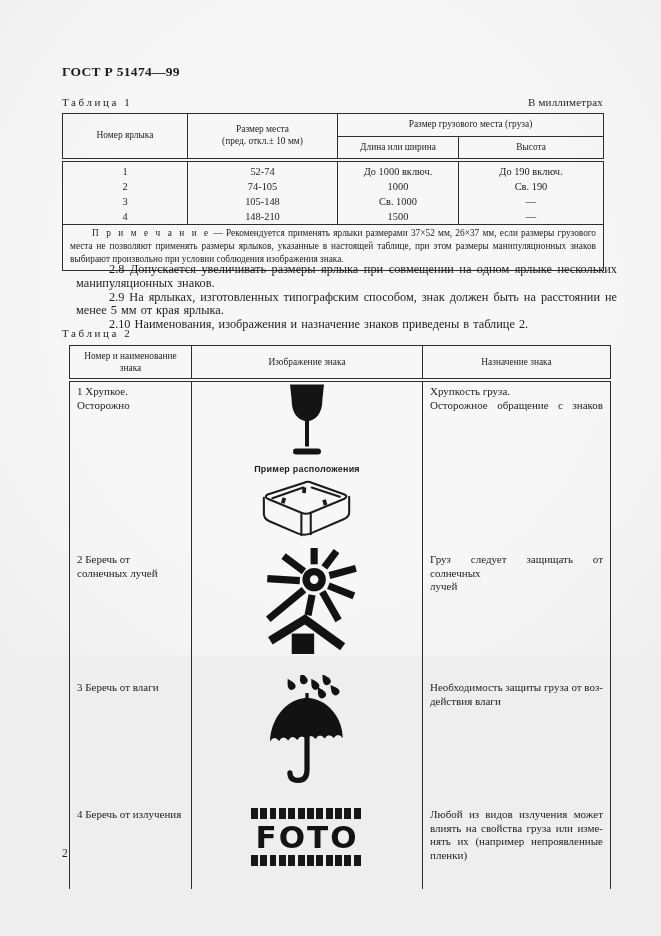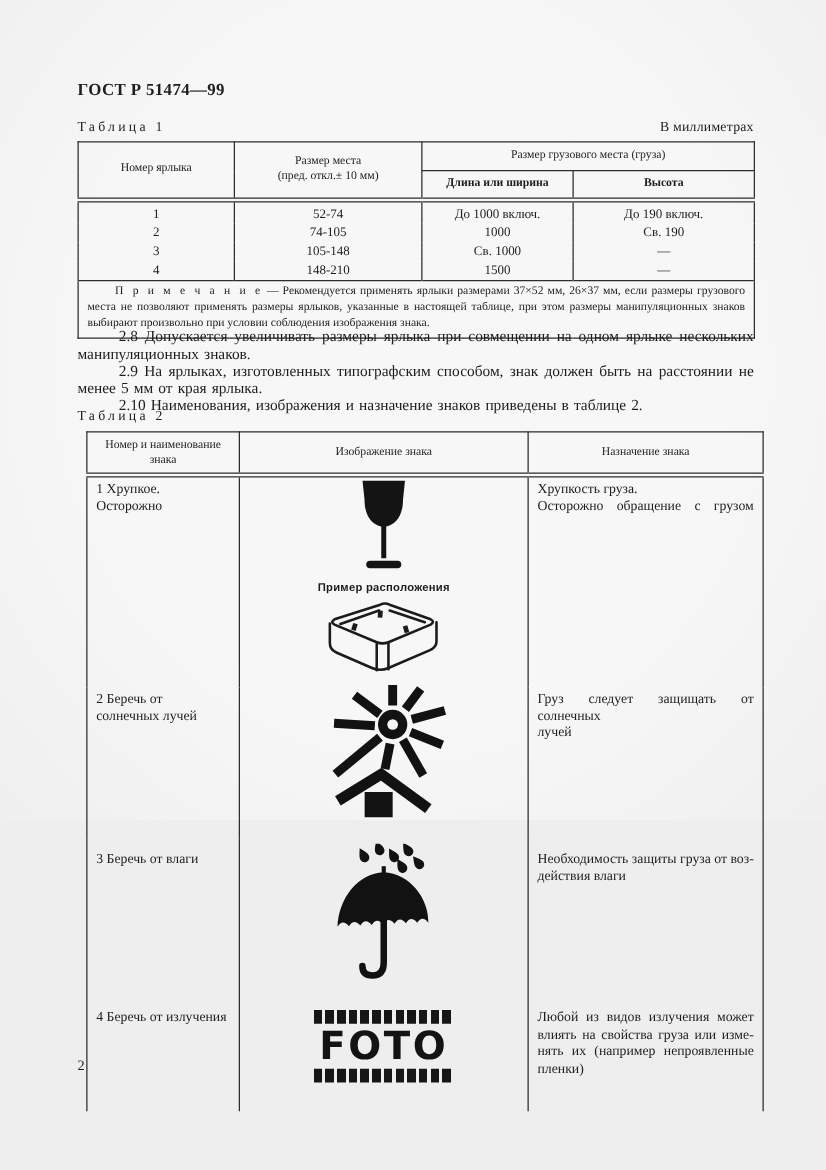--- a/index.html
+++ b/index.html
@@ -18,35 +18,35 @@
   .tbl-caption{font-size:11px;letter-spacing:2.6px;text-align:center;}
   .units{font-size:11px;letter-spacing:.2px;}
   
   table{border-collapse:collapse;table-layout:fixed;width:541px;}
   th,td{font-weight:normal;}
   
   .t1-wrap{position:absolute;left:62px;top:113px;}
   .t1 th{border:1px solid #2d2d2d;font-size:9.4px;line-height:1.25;padding:1px 4px;text-align:center;}
   .t1 th.dbl{border-bottom:4px double #2d2d2d;}
   .t1 tr.grp th{height:20px;}
-  .t1 tr.sub th{height:19px;font-weight:bold;}
+  .t1 tr.sub th{height:19px;}
   .t1 tbody td{
     border-left:1px solid #2d2d2d;border-right:1px solid #2d2d2d;
     border-top:none;border-bottom:none;
     text-align:center;font-size:10.4px;height:15px;padding:0;line-height:15px;
   }
   .t1 tbody tr.first td{padding-top:2px;}
   .t1 td.note{
     border:1px solid #2d2d2d;font-size:9.3px;line-height:13px;
     padding:2px 7px 4px 7px;text-align:justify;height:auto;
   }
   .note-label{letter-spacing:2.1px;margin-top:12px;}
   .note-indent{display:inline-block;width:22px;}
   
-  .paras{position:absolute;left:62px;top:263px;width:541px;}
+  .paras{position:absolute;left:76px;top:263px;width:541px;}
   .paras p{margin:0;font-size:12.3px;line-height:13.8px;text-align:justify;text-indent:33px;word-spacing:1px;}
   
   .t2-wrap{position:absolute;left:50px;top:345px;padding-left:19px;}
   .t2 th{
     border:1px solid #2d2d2d;border-bottom:4px double #2d2d2d;
     font-size:9.4px;line-height:1.3;height:30px;padding:1px 4px;text-align:center;
   }
   .t2 td{
     border-left:1px solid #2d2d2d;border-right:1px solid #2d2d2d;
     border-top:none;border-bottom:none;
@@ -194,21 +194,21 @@
               </g>
               <g fill="#1b1b1b">
                 <rect x="28" y="20" width="4" height="6" transform="rotate(18 30 23)"></rect>
                 <rect x="72" y="22" width="4" height="6" transform="rotate(-16 74 25)"></rect>
                 <rect x="50" y="9" width="4" height="6" transform="rotate(4 52 12)"></rect>
               </g>
             </svg>
           </td>
           <td class="purpc">
             <span class="ln">Хрупкость груза.</span>
-            <span class="ln just">Осторожно обращение с грузом</span>
+            <span class="ln just">Осторожное обращение с знаков</span>
           </td>
         </tr>
 
         <tr class="r2">
           <td class="namec">
             <span class="ln">2 Беречь от</span>
             <span class="ln">солнечных лучей</span>
           </td>
           <td class="imgc">
             <svg class="sun-svg" width="108" height="106" viewBox="0 0 106 104">

